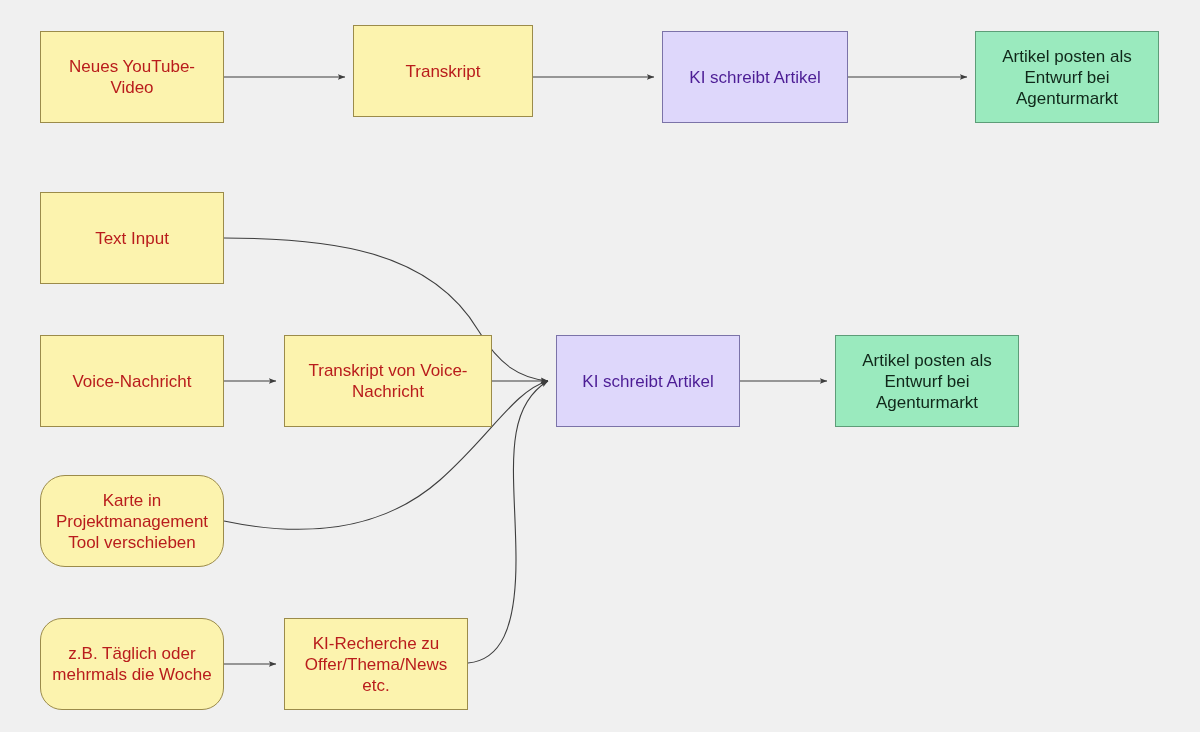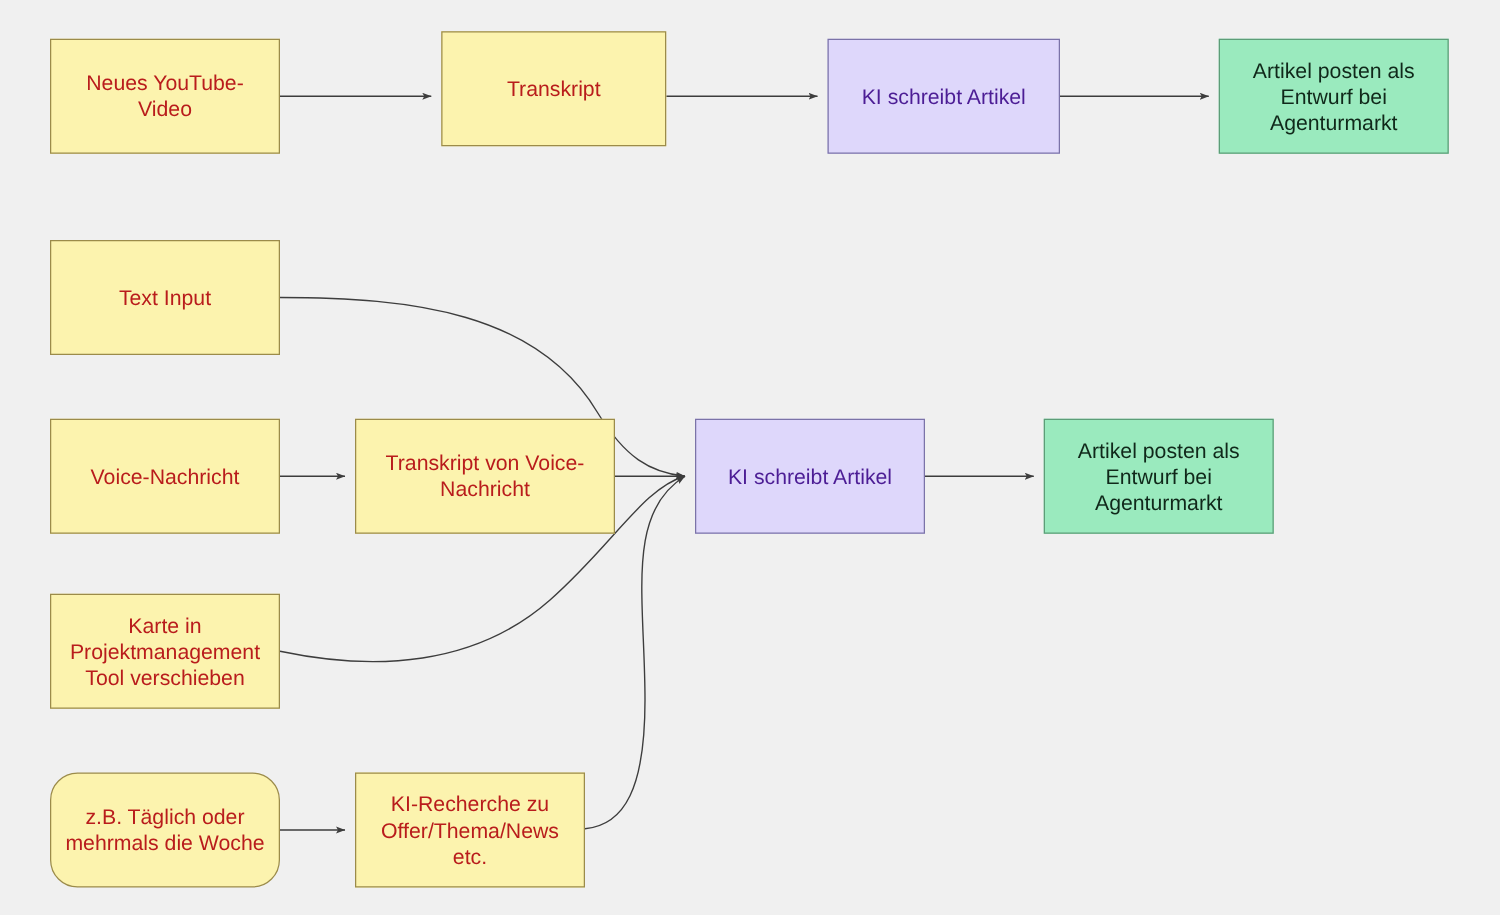--- a/index.html
+++ b/index.html
@@ -103,21 +103,21 @@
 Entwurf bei
 Agenturmarkt</span>
   </div>
 
   <div class="node yellow" style="left:40px; top:192px; width:184px; height:92px;">
     <span class="node-label">Text Input</span>
   </div>
   <div class="node yellow" style="left:40px; top:335px; width:184px; height:92px;">
     <span class="node-label">Voice-Nachricht</span>
   </div>
-  <div class="node yellow" style="left:40px; top:475px; width:184px; height:92px;">
+  <div class="node yellow" style="left:40px; top:475px; width:184px; height:92px;border-radius:25px;">
     <span class="node-label">Karte in
 Projektmanagement
 Tool verschieben</span>
   </div>
   <div class="node yellow" style="left:40px; top:618px; width:184px; height:92px;border-radius:22px;">
     <span class="node-label">z.B. Täglich oder
 mehrmals die Woche</span>
   </div>
   <div class="node yellow" style="left:284px; top:335px; width:208px; height:92px;justify-content:center;">
     <span class="node-label">Transkript von Voice-

